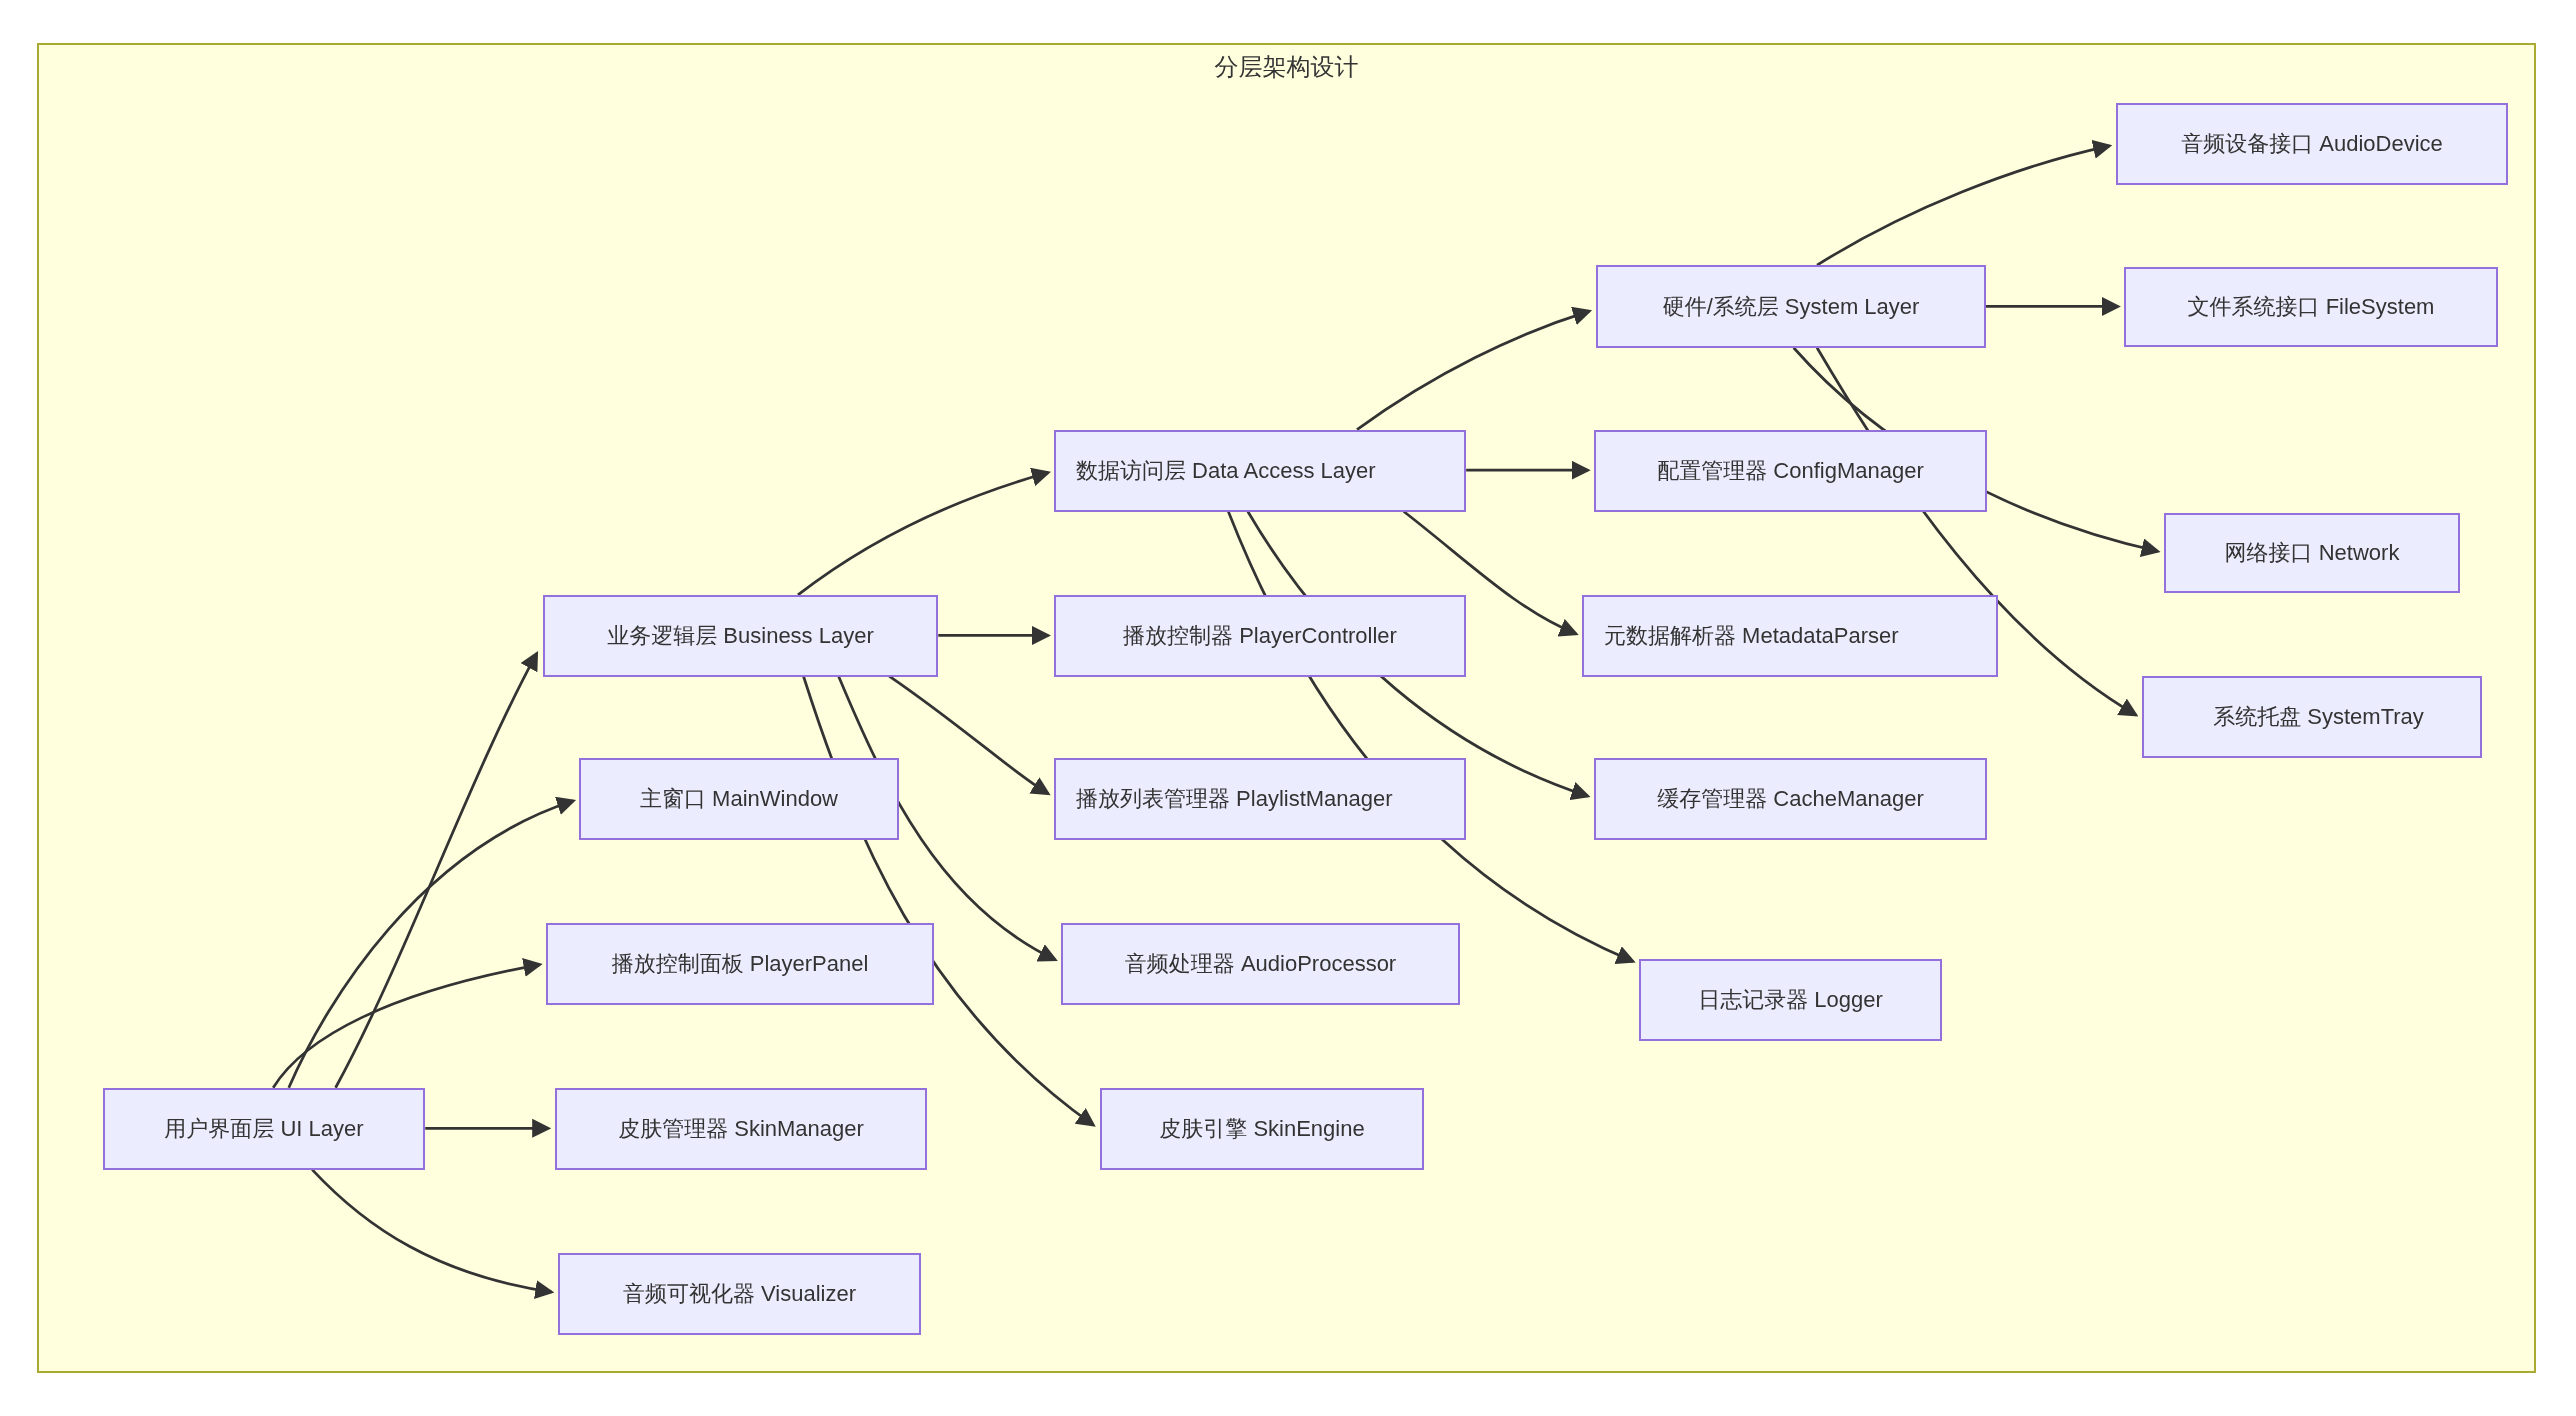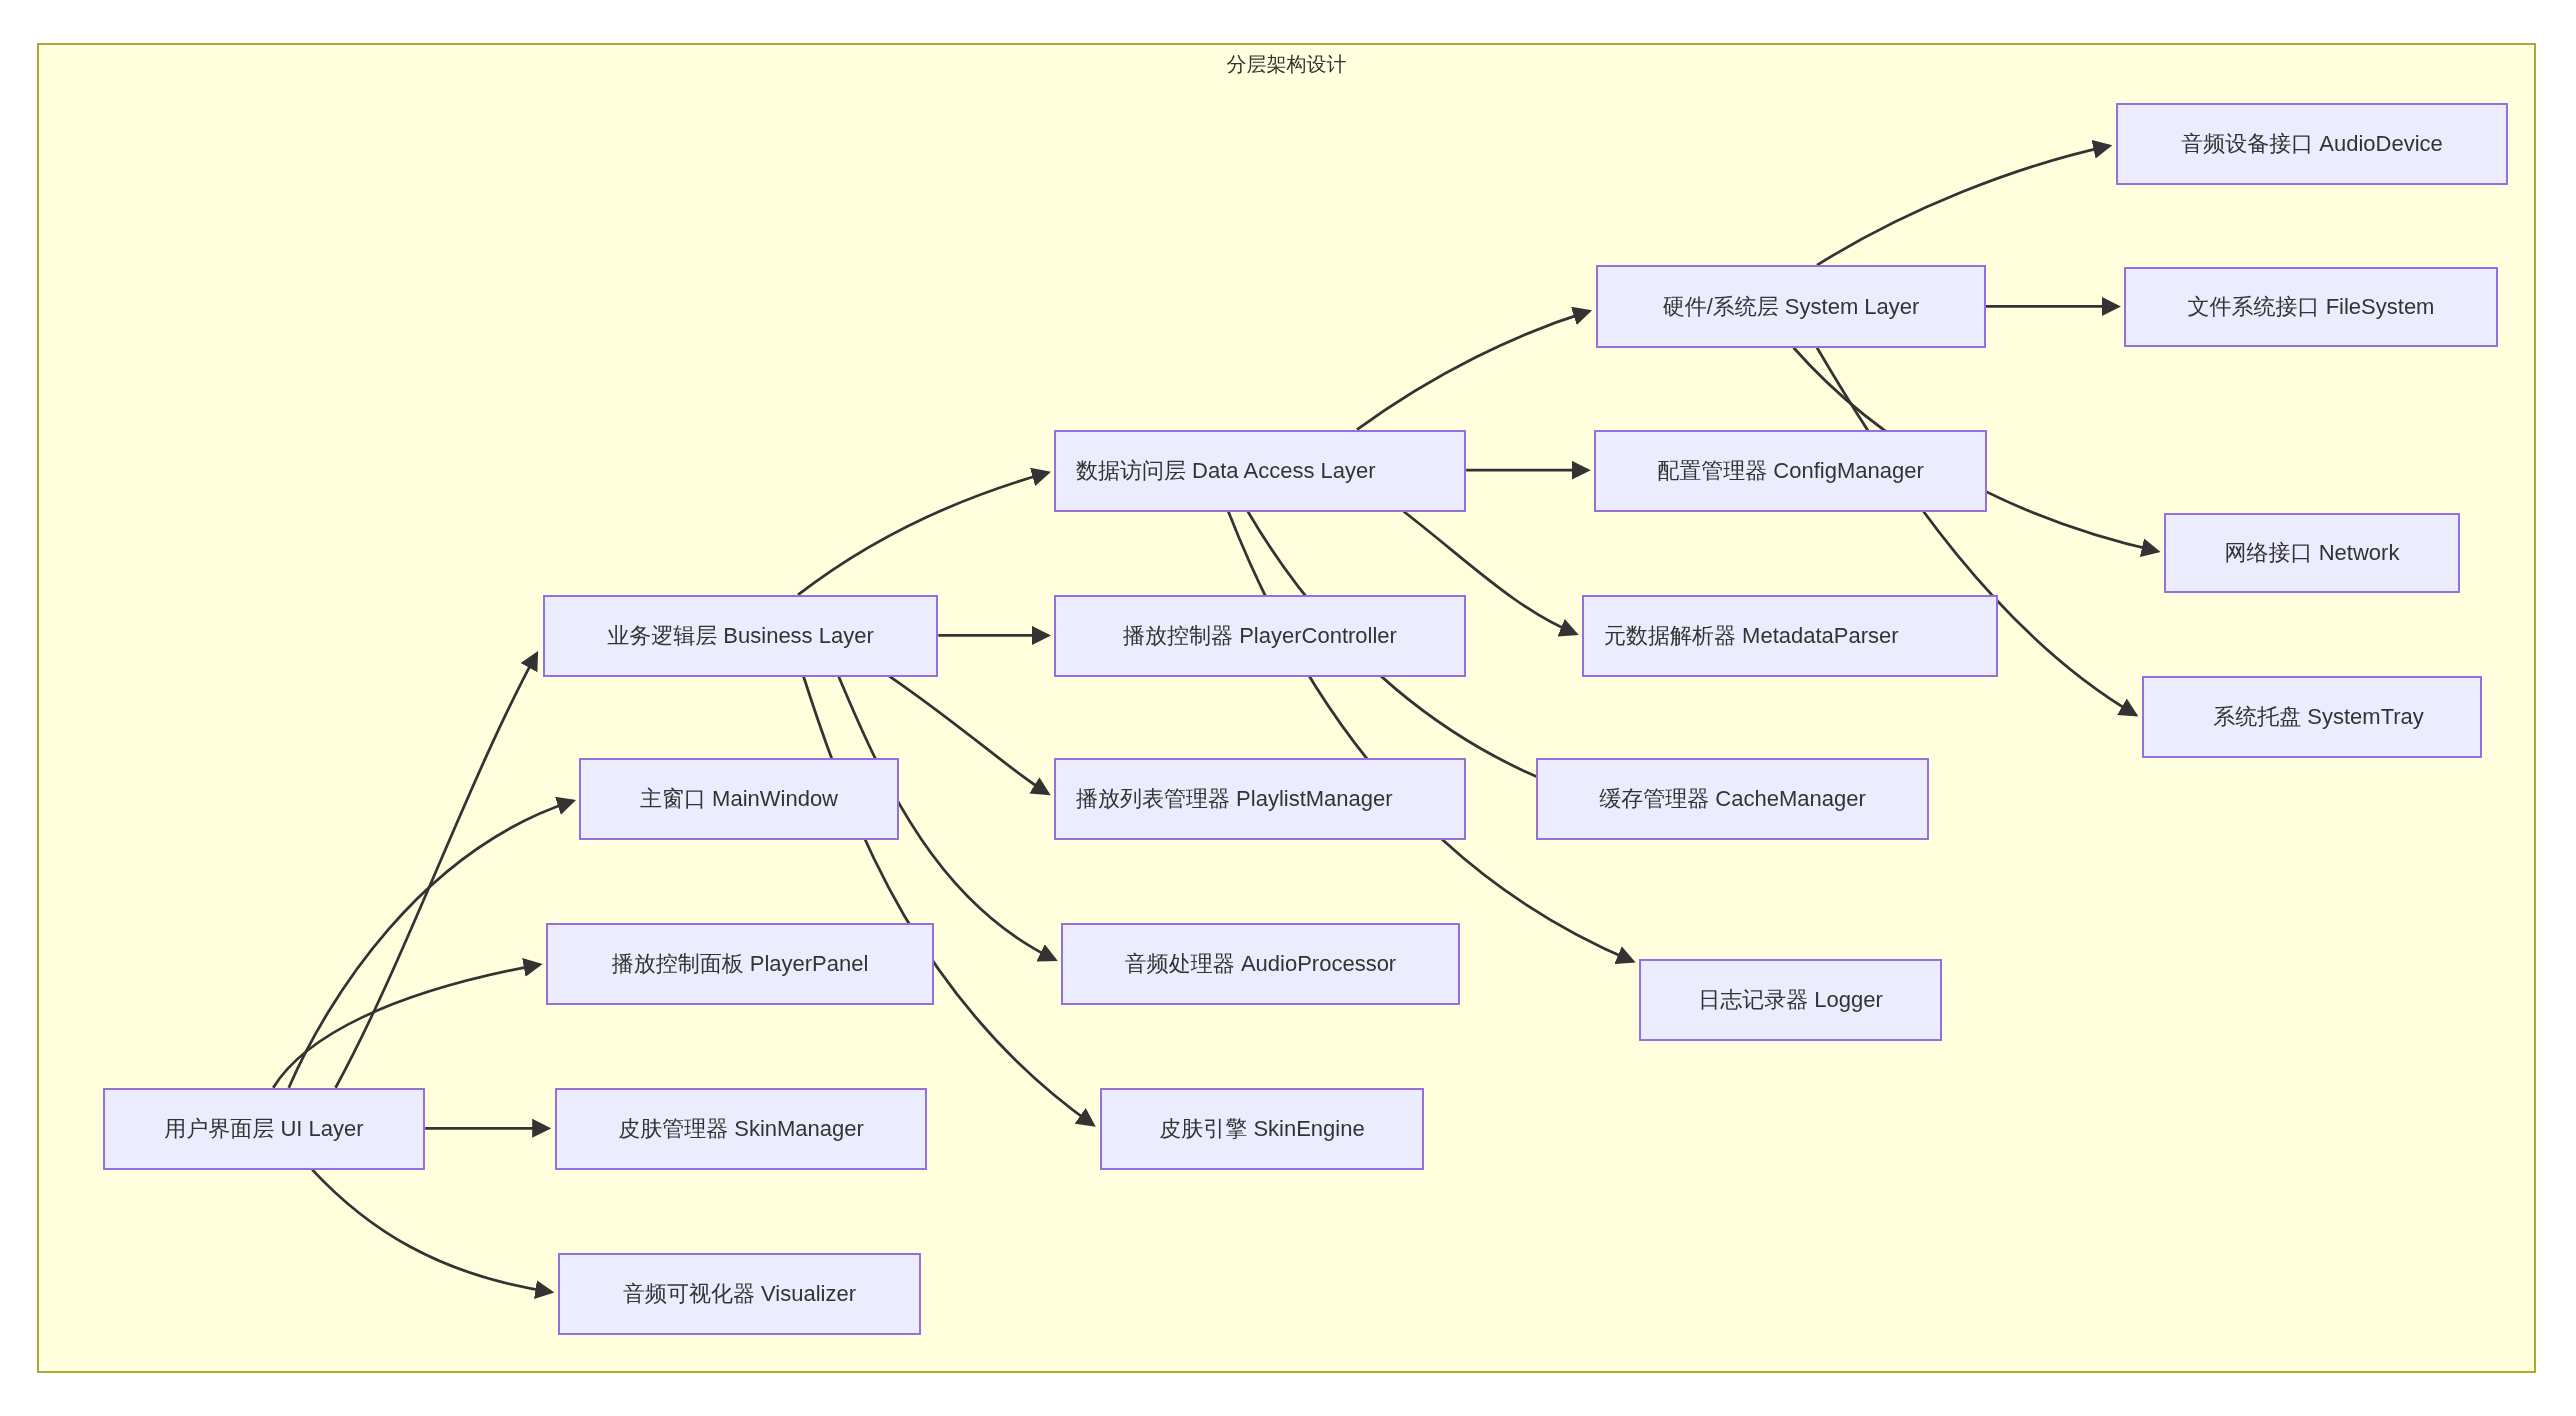--- a/index.html
+++ b/index.html
@@ -14,21 +14,21 @@
     position:absolute;
     left:37px;top:43px;width:2499px;height:1330px;
     background:var(--cluster-fill,#ffffde);
     border:2.3px solid var(--cluster-border,#aaaa33);
     box-sizing:border-box;
   }
   .cluster-title{
     position:absolute;
     left:37px;top:51px;width:2499px;
     text-align:center;
-    font-size:20px;
+    font-size:24px;
     color:var(--text,#333333);
   }
   #edge-layer{
     position:absolute;left:0;top:0;width:2576px;height:1416px;
   }
   #edge-layer path.edge{
     fill:none;
     stroke:var(--edge,#333333);
     stroke-width:3.5px;
   }
@@ -124,21 +124,21 @@
       </div>
       <div class="node" style="left: 1596px; top: 265px; width: 390px; height: 83px;">
         <span class="label">硬件/系统层 System Layer</span>
       </div>
       <div class="node" style="left: 1594px; top: 430px; width: 393px; height: 82px;">
         <span class="label">配置管理器 ConfigManager</span>
       </div>
       <div class="node clip" style="left: 1582px; top: 595px; width: 416px; height: 82px;">
         <span class="label">元数据解析器 MetadataParser</span>
       </div>
-      <div class="node" style="left: 1536px; top: 758px; width: 393px; height: 82px;">
+      <div class="node" style="left: 1594px; top: 758px; width: 393px; height: 82px;">
         <span class="label">缓存管理器 CacheManager</span>
       </div>
       <div class="node" style="left: 1639px; top: 959px; width: 303px; height: 82px;">
         <span class="label">日志记录器 Logger</span>
       </div>
       <div class="node" style="left: 2116px; top: 103px; width: 392px; height: 82px;">
         <span class="label">音频设备接口 AudioDevice</span>
       </div>
       <div class="node" style="left: 2124px; top: 267px; width: 374px; height: 80px;">
         <span class="label">文件系统接口 FileSystem</span>

